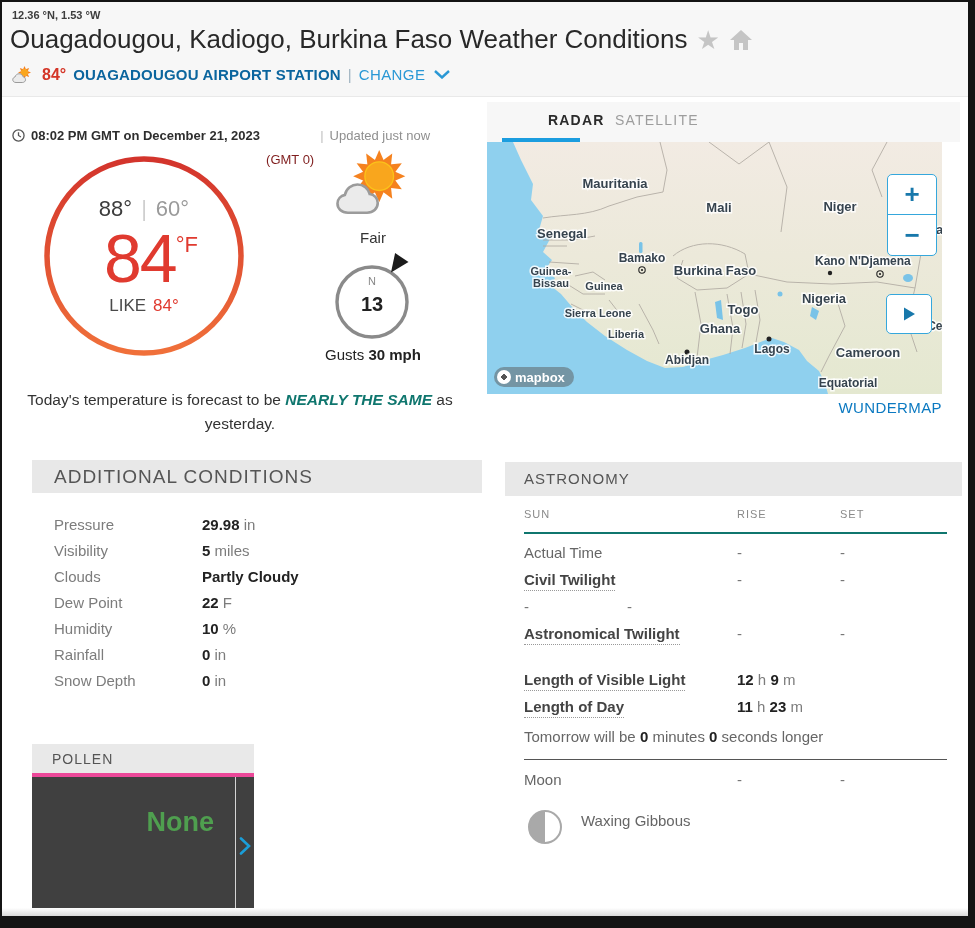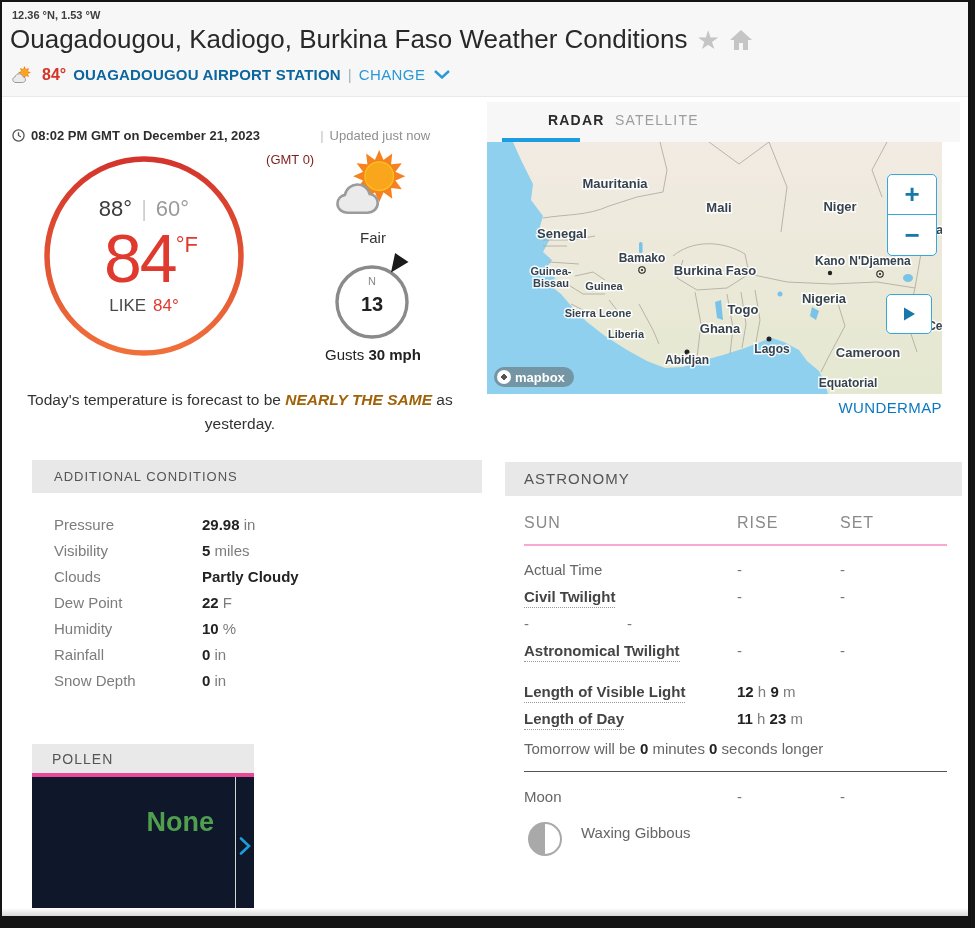--- a/index.html
+++ b/index.html
@@ -39,21 +39,21 @@
   .feels { font-size:17px; display:flex; gap:7px; }
   .feels .lk { color:#4a4a4a; } .feels .fv { color:#e03a2f; }
 
   
   .fair-label { position:absolute; left:310px; top:227px; width:122px; text-align:center; font-size:15px; color:#333; }
   .gusts { position:absolute; left:300px; top:344px; width:142px; text-align:center; font-size:15px; color:#222; }
   .gusts b { font-weight:bold; }
 
   
   .forecast { position:absolute; left:12px; top:386px; width:452px; text-align:center; font-size:15.5px; color:#333; line-height:24px; }
-  .forecast .hl { color:#a16207; font-weight:bold; font-style:italic; }
+  .forecast .hl { color:#0f766e; font-weight:bold; font-style:italic; }
 
   
   .radar-card { position:absolute; left:485px; top:100px; width:473px; }
   .tabbar { position:relative; height:40px; background:#f7f7f7; }
   .tab { position:absolute; top:10px; font-size:14px; letter-spacing:1.2px; cursor:pointer; }
   .tab.active { color:#2b2b2b; font-weight:bold; }
   .tab.idle { color:#9d9d9d; }
   .tab-underline { position:absolute; left:15px; top:36px; width:78px; height:4px; background:#1b9ddf; }
   .map-wrap { position:relative; width:455px; height:252px; overflow:hidden; background:#8fd0ee; cursor:grab; }
   .map-wrap svg { display:block; }
@@ -62,44 +62,44 @@
   .zoom-btn:first-child { border-bottom:1px solid #35a7dc; }
   .play-btn { position:absolute; right:10px; top:152px; width:46px; height:40px; background:#fff; border:1px solid #35a7dc; border-radius:5px; display:flex; align-items:center; justify-content:center; cursor:pointer; }
   .mapbox-logo { position:absolute; left:7px; bottom:7px; height:20px; padding:0 9px 0 3px; border-radius:10px; background:rgba(90,90,90,.5); display:flex; align-items:center; gap:4px; color:#fff; font-size:13px; font-weight:bold; cursor:pointer; }
   .mb-o { width:14px; height:14px; border-radius:50%; background:radial-gradient(circle,#555 0 2.6px,#fff 2.8px); }
   .wundermap-row { height:28px; line-height:28px; text-align:right; padding-right:18px; }
   .wundermap { color:#0b79c1; font-size:15px; font-weight:normal; letter-spacing:.4px; cursor:pointer; }
 
   
   .panel-head { background:#e8e8e8; color:#555; letter-spacing:1px; }
   .ac-panel { position:absolute; left:30px; top:458px; width:450px; }
-  .ac-head { height:33px; line-height:33px; padding-left:22px; font-size:13px; }
+  .ac-head { height:33px; line-height:33px; padding-left:22px; font-size:19px; }
   .ac-body { padding:18px 0 14px 22px; }
   .ac-row { height:26px; display:flex; align-items:center; font-size:15px; }
   .ac-label { width:148px; color:#7c7c7c; }
   .ac-val b { color:#222; font-weight:bold; }
   .ac-val span { color:#7c7c7c; }
 
   
   .pollen-panel { position:absolute; left:30px; top:742px; width:222px; }
   .pollen-head { height:33px; line-height:31px; padding-left:20px; font-size:14px; background:#e9e9e9; color:#555; letter-spacing:1px; border-bottom:4px solid #ec4899; }
-  .pollen-body { position:relative; height:133px; background:#0f172a; }
+  .pollen-body { position:relative; height:133px; background:#404040; }
   .pollen-none { position:absolute; right:40px; top:30px; font-size:27px; font-weight:bold; color:#4f9f4f; }
   .pollen-div { position:absolute; left:203px; top:0; bottom:0; width:1px; background:#d4d4d4; }
   .pollen-chev { position:absolute; left:207px; top:60px; cursor:pointer; }
 
   
   .astro-panel { position:absolute; left:503px; top:460px; width:457px; background:#fff; }
   .astro-head { height:34px; line-height:34px; padding-left:19px; font-size:15px; }
   .astro-body { padding:0 15px 18px 19px; }
   .astro-cols { display:flex; }
   .astro-c1 { width:213px; } .astro-c2 { width:103px; } .astro-c3 { flex:1; }
-  .astro-table-head { margin-top:18px; padding-bottom:12px; border-bottom:2px solid #f9a8d4; font-size:16px; color:#8a8a8a; letter-spacing:1px; }
+  .astro-table-head { margin-top:12px; padding-bottom:12px; border-bottom:2px solid #0f766e; font-size:11px; color:#8a8a8a; letter-spacing:1px; }
   .astro-rows { margin-top:10px; }
-  .astro-row { height:27px; display:flex; align-items:center; font-size:15px; color:#666; }
+  .astro-row { height:27px; display:flex; font-size:15px; color:#666; }
   .astro-row .em { color:#444; font-weight:bold; border-bottom:1px dotted #999; padding-bottom:2px; cursor:pointer; }
   .astro-row .dash { color:#777; }
   .astro-length { margin-top:14px; }
   .astro-lrow { height:27px; display:flex; align-items:center; font-size:15px; }
   .astro-lrow .em { color:#444; font-weight:bold; border-bottom:1px dotted #999; padding-bottom:2px; cursor:pointer; }
   .astro-lrow .val b { color:#222; } .astro-lrow .val span { color:#7c7c7c; }
   .tomorrow { margin-top:8px; font-size:15px; color:#666; }
   .tomorrow b { color:#222; }
   .astro-hr { margin-top:14px; border:none; border-top:1px solid #555; }
   .moon-row { margin-top:11px; }

